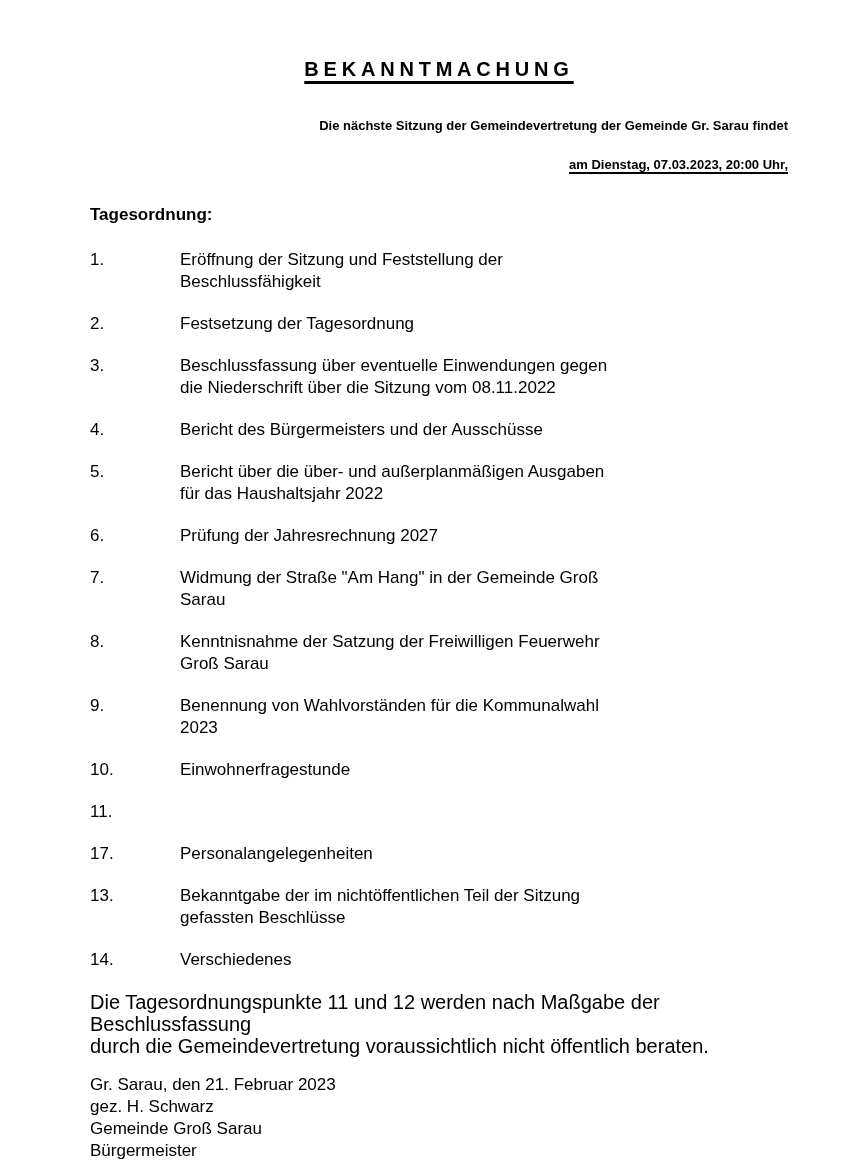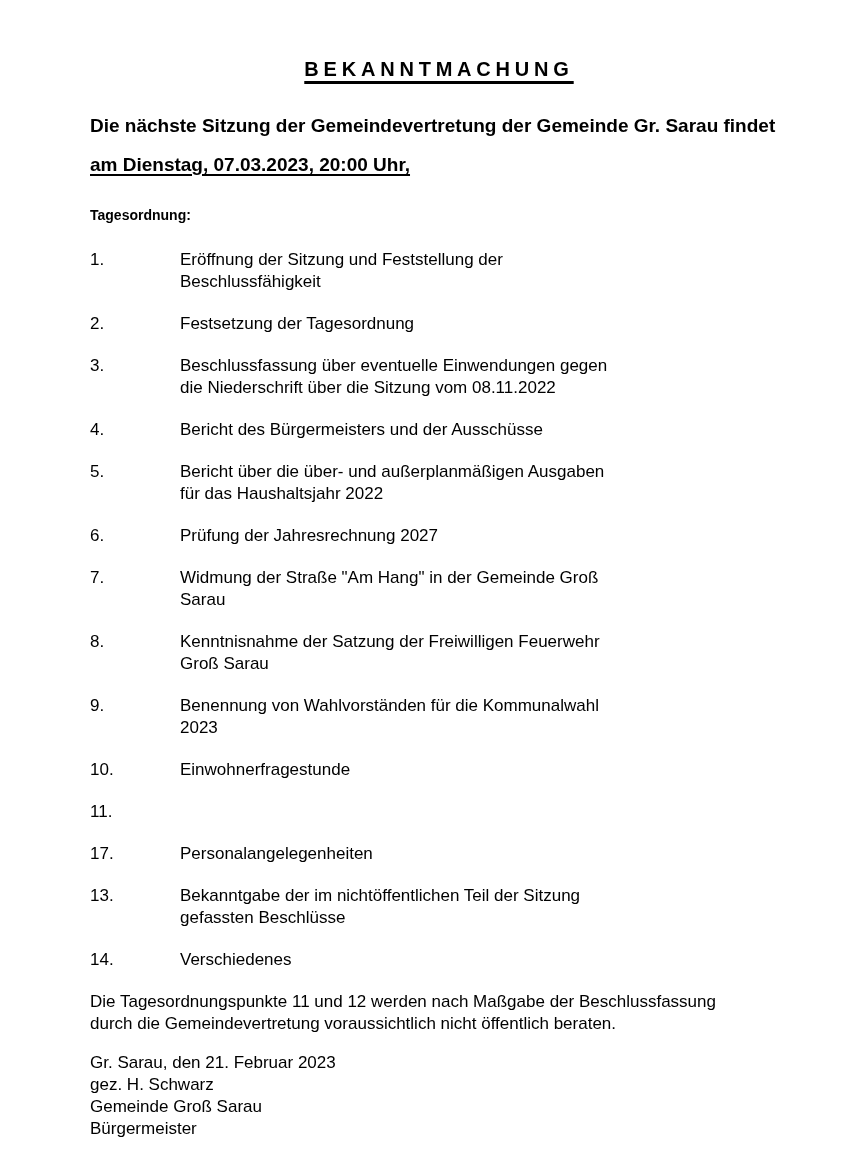--- a/index.html
+++ b/index.html
@@ -27,38 +27,38 @@
     text-align: center;
     font-size: 20px;
     line-height: 34px;
     font-weight: bold;
     letter-spacing: 0.24em;
     text-decoration: underline;
     text-decoration-thickness: 3px;
     text-underline-offset: 5px;
   }
   .intro {
-    text-align: left;
-    font-size: 19px;
+    text-align: right;
+    font-size: 13px;
     line-height: 22px;
     font-weight: bold;
     margin: 17px 0 0 0;
   }
   .intro.first {
     margin-top: 29px;
   }
   .intro.underlined {
     text-decoration: underline;
     text-decoration-thickness: 2px;
     text-underline-offset: 3px;
   }
   
   .agenda-heading {
     margin: 28px 0 0 0;
-    font-size: 14px;
+    font-size: 17px;
     line-height: 22px;
     font-weight: bold;
   }
   .agenda-list {
     margin-top: 23px;
   }
   .agenda-row {
     display: flex;
     flex-direction: row;
     align-items: flex-start;
@@ -70,21 +70,21 @@
     flex: 0 0 90px;
     width: 90px;
   }
   .agenda-text {
     flex: 1 1 auto;
     white-space: pre-line;
   }
   
   .closing-note {
     margin: 18px 0 0 0;
-    font-size: 17px;
+    font-size: 20px;
     line-height: 22px;
     white-space: pre-line;
   }
   .signature-block {
     margin-top: 17px;
     font-size: 17px;
     line-height: 22px;
   }
   .signature-block div {
     margin: 0;

